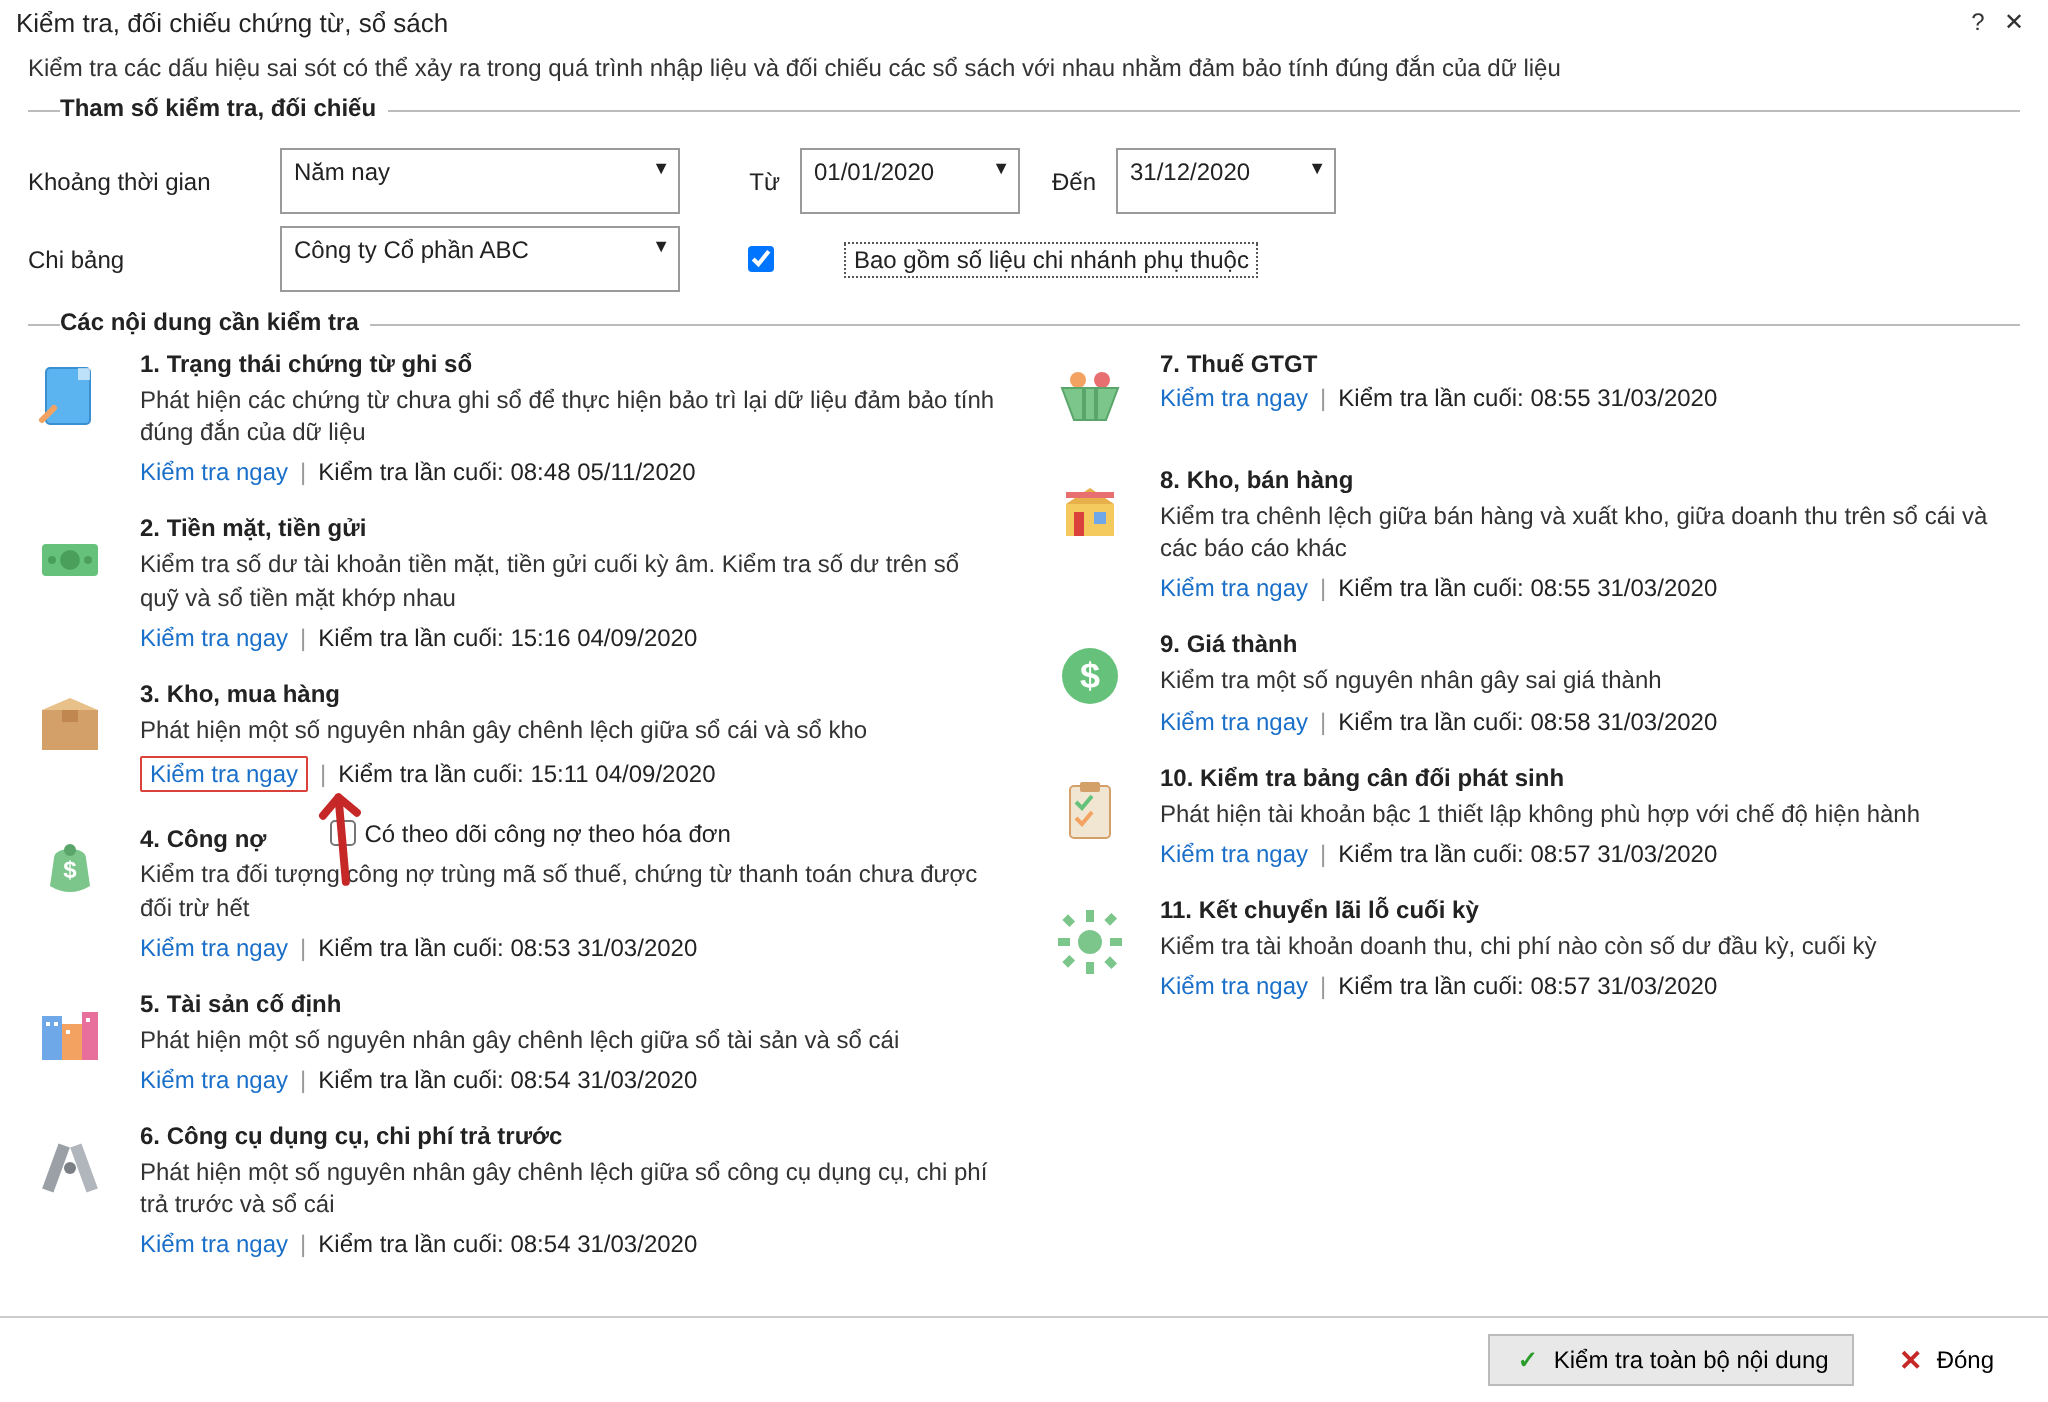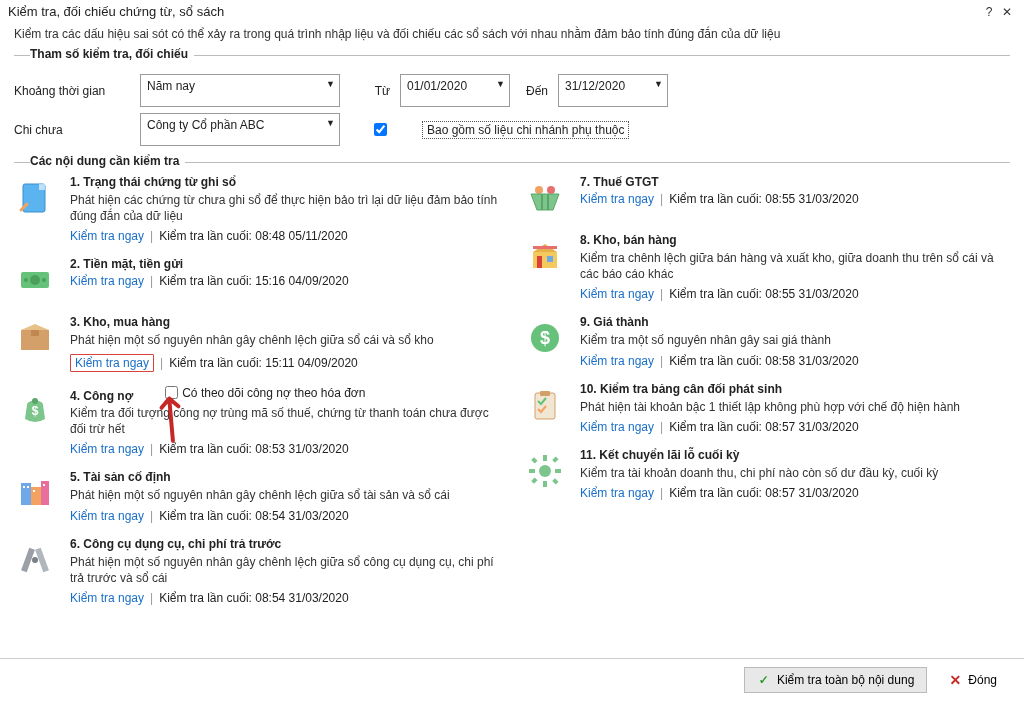--- a/index.html
+++ b/index.html
@@ -1,18 +1,18 @@
 <!DOCTYPE html>
 <html><head>
 <meta charset="utf-8">
 <style>
 * { box-sizing: border-box; margin: 0; padding: 0; }
 body { font-family: "Segoe UI", Tahoma, Arial, sans-serif; font-size: 12px; color: #222; background: #fff; width: 1024px; height: 701px; position: relative; }
 .dialog { width: 1024px; height: 701px; display: flex; flex-direction: column; }
-.titlebar { display: flex; align-items: center; padding: 4px 8px 2px 8px; }
+.titlebar { display: flex; padding: 4px 8px 2px 8px; }
 .titlebar .title { flex: 1; font-size: 13px; }
 .titlebar .winbtn { width: 18px; text-align: center; color: #333; cursor: pointer; font-size: 12px; }
 .subtitle { padding: 6px 14px 8px 14px; color: #333; font-size: 12px; }
 .fieldset { position: relative; margin: 6px 14px 2px 14px; }
 .fieldset-label { position: absolute; top: -8px; left: 16px; background: #fff; padding-right: 6px; font-weight: bold; font-size: 12px; }
 .fieldset-line { border-top: 1px solid #bbb; margin-top: 0; margin-left: 0; }
 .params { padding: 16px 14px 6px 14px; display: grid; grid-template-columns: 120px 200px 48px 110px 36px 110px; align-items: center; row-gap: 8px; column-gap: 6px; }
 .params .lbl { font-size: 12px; }
 .params .lbl-right { text-align: right; padding-right: 4px; }
 .select, .dateinput { display: flex; align-items: flex-start; border: 1px solid #9a9a9a; height: 33px; background: #fff; padding: 4px 4px 0 6px; font-size: 12px; position: relative; }
@@ -76,21 +76,21 @@
         <span class="caret">▼</span>
       </div>
     <div class="lbl lbl-right">Đến</div>
     <div class="dateinput">
         <span>31/12/2020</span>
         <span class="caret">▼</span>
       </div>
   </div>
 
   <div class="params2">
-    <div class="lbl">Chi chưa</div>
+    <div class="lbl">Chi bảng</div>
     <div class="select">
         <span>Công ty Cổ phần ABC</span>
         <span class="caret">▼</span>
       </div>
     <div class="checkbox-wrap">
       <input type="checkbox" checked="" style="">
       <label>Bao gồm số liệu chi nhánh phụ thuộc</label>
     </div>
   </div>
 
@@ -125,20 +125,21 @@
             <div class="icon-box">
               <svg viewBox="0 0 36 36">
                 <rect x="4" y="10" width="28" height="16" rx="2" fill="#66c27a"></rect>
                 <circle cx="18" cy="18" r="5" fill="#4aa05b"></circle>
                 <circle cx="9" cy="18" r="2" fill="#4aa05b"></circle>
                 <circle cx="27" cy="18" r="2" fill="#4aa05b"></circle>
               </svg>
             </div>
             <div class="item-body">
               <div class="item-title">2. Tiền mặt, tiền gửi</div>
+              <div class="item-desc">Kiểm tra số dư tài khoản tiền mặt, tiền gửi cuối kỳ âm. Kiểm tra số dư trên sổ quỹ và sổ tiền mặt khớp nhau</div>
               <div class="item-foot">
                 <span class="link">Kiểm tra ngay</span>
                 <span class="sep">|</span>
                 <span>Kiểm tra lần cuối: 15:16 04/09/2020</span>
               </div>
             </div>
           </div>
           <div class="item">
             <div class="icon-box">
               <svg viewBox="0 0 36 36">

